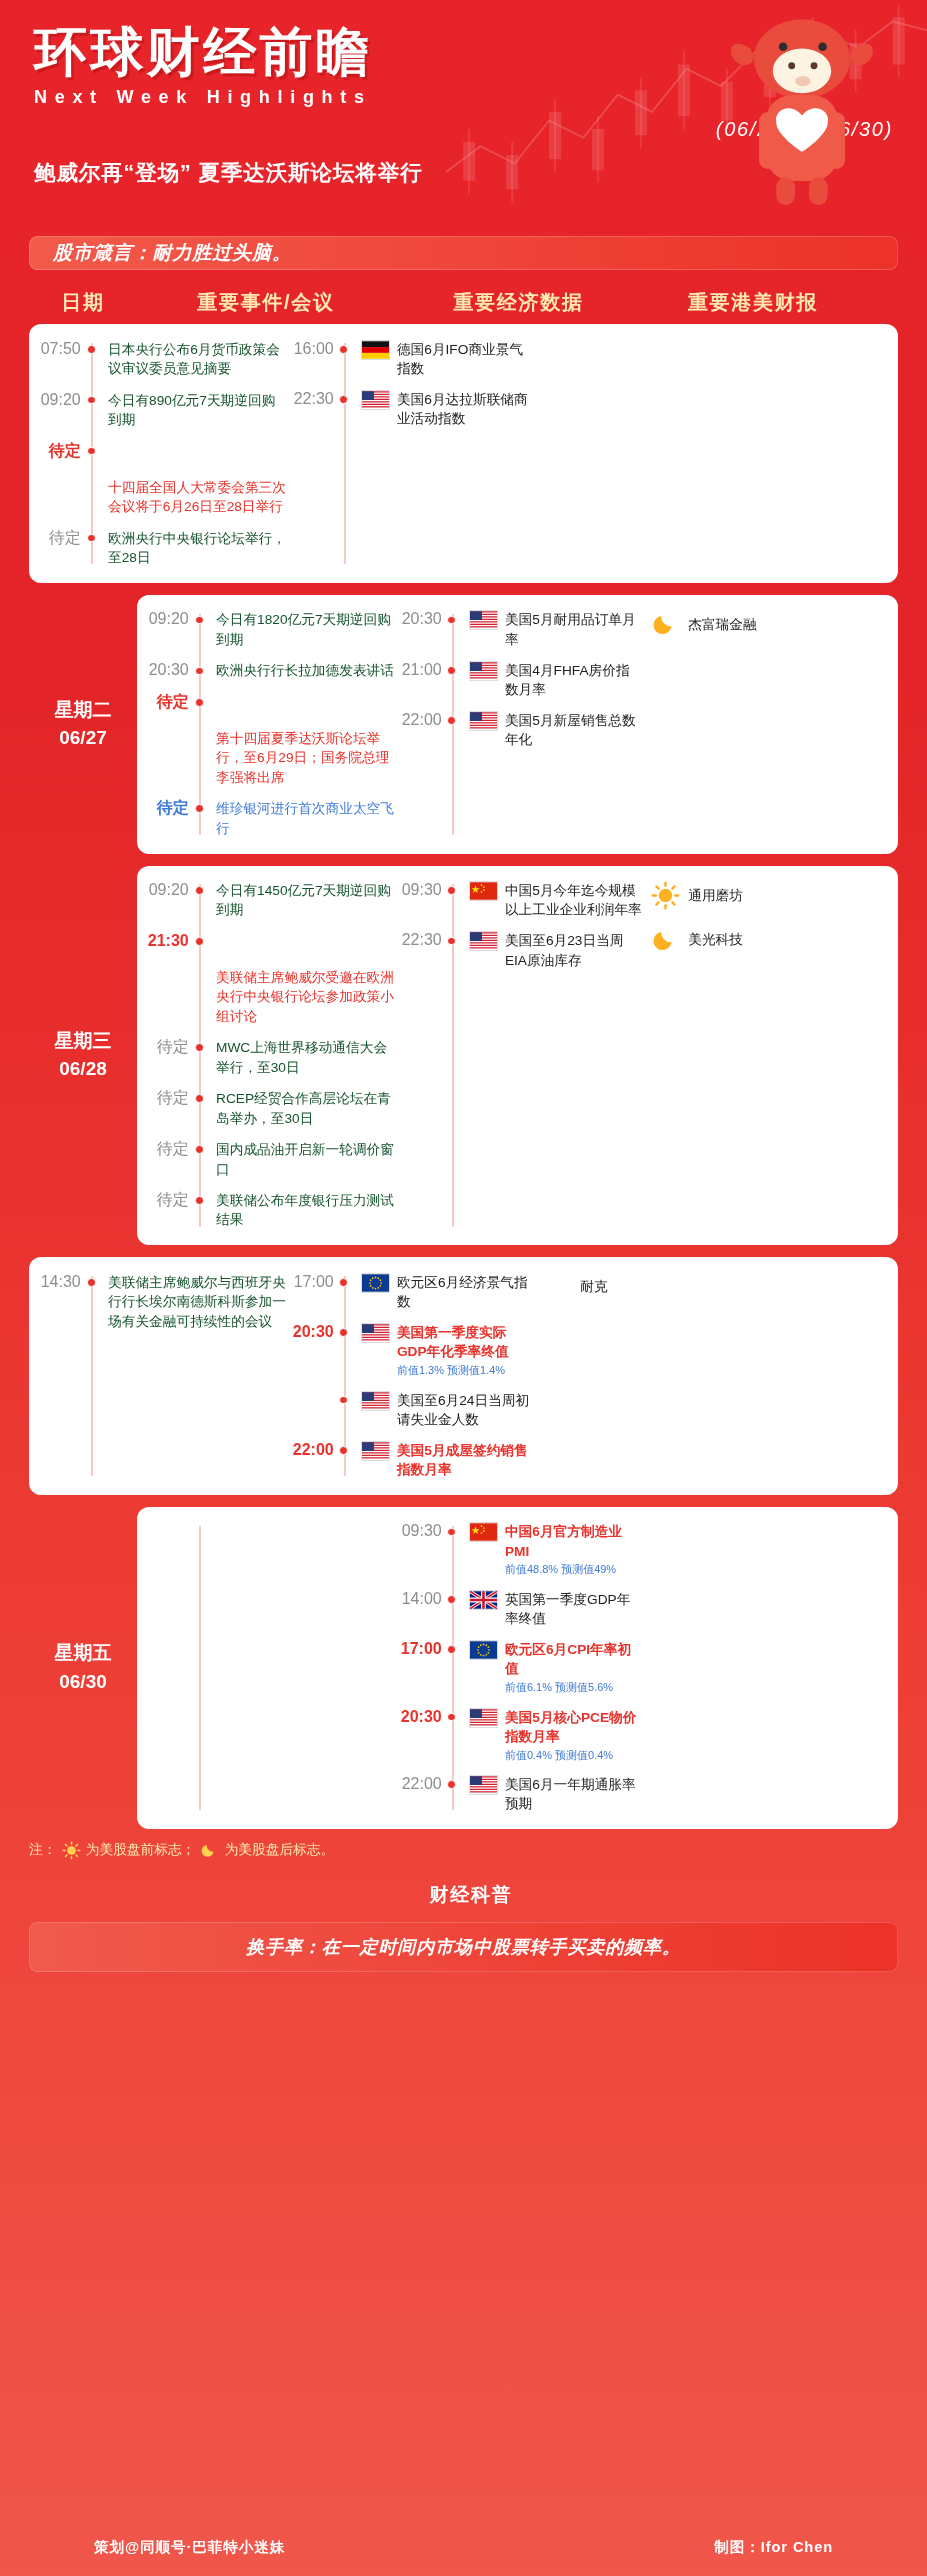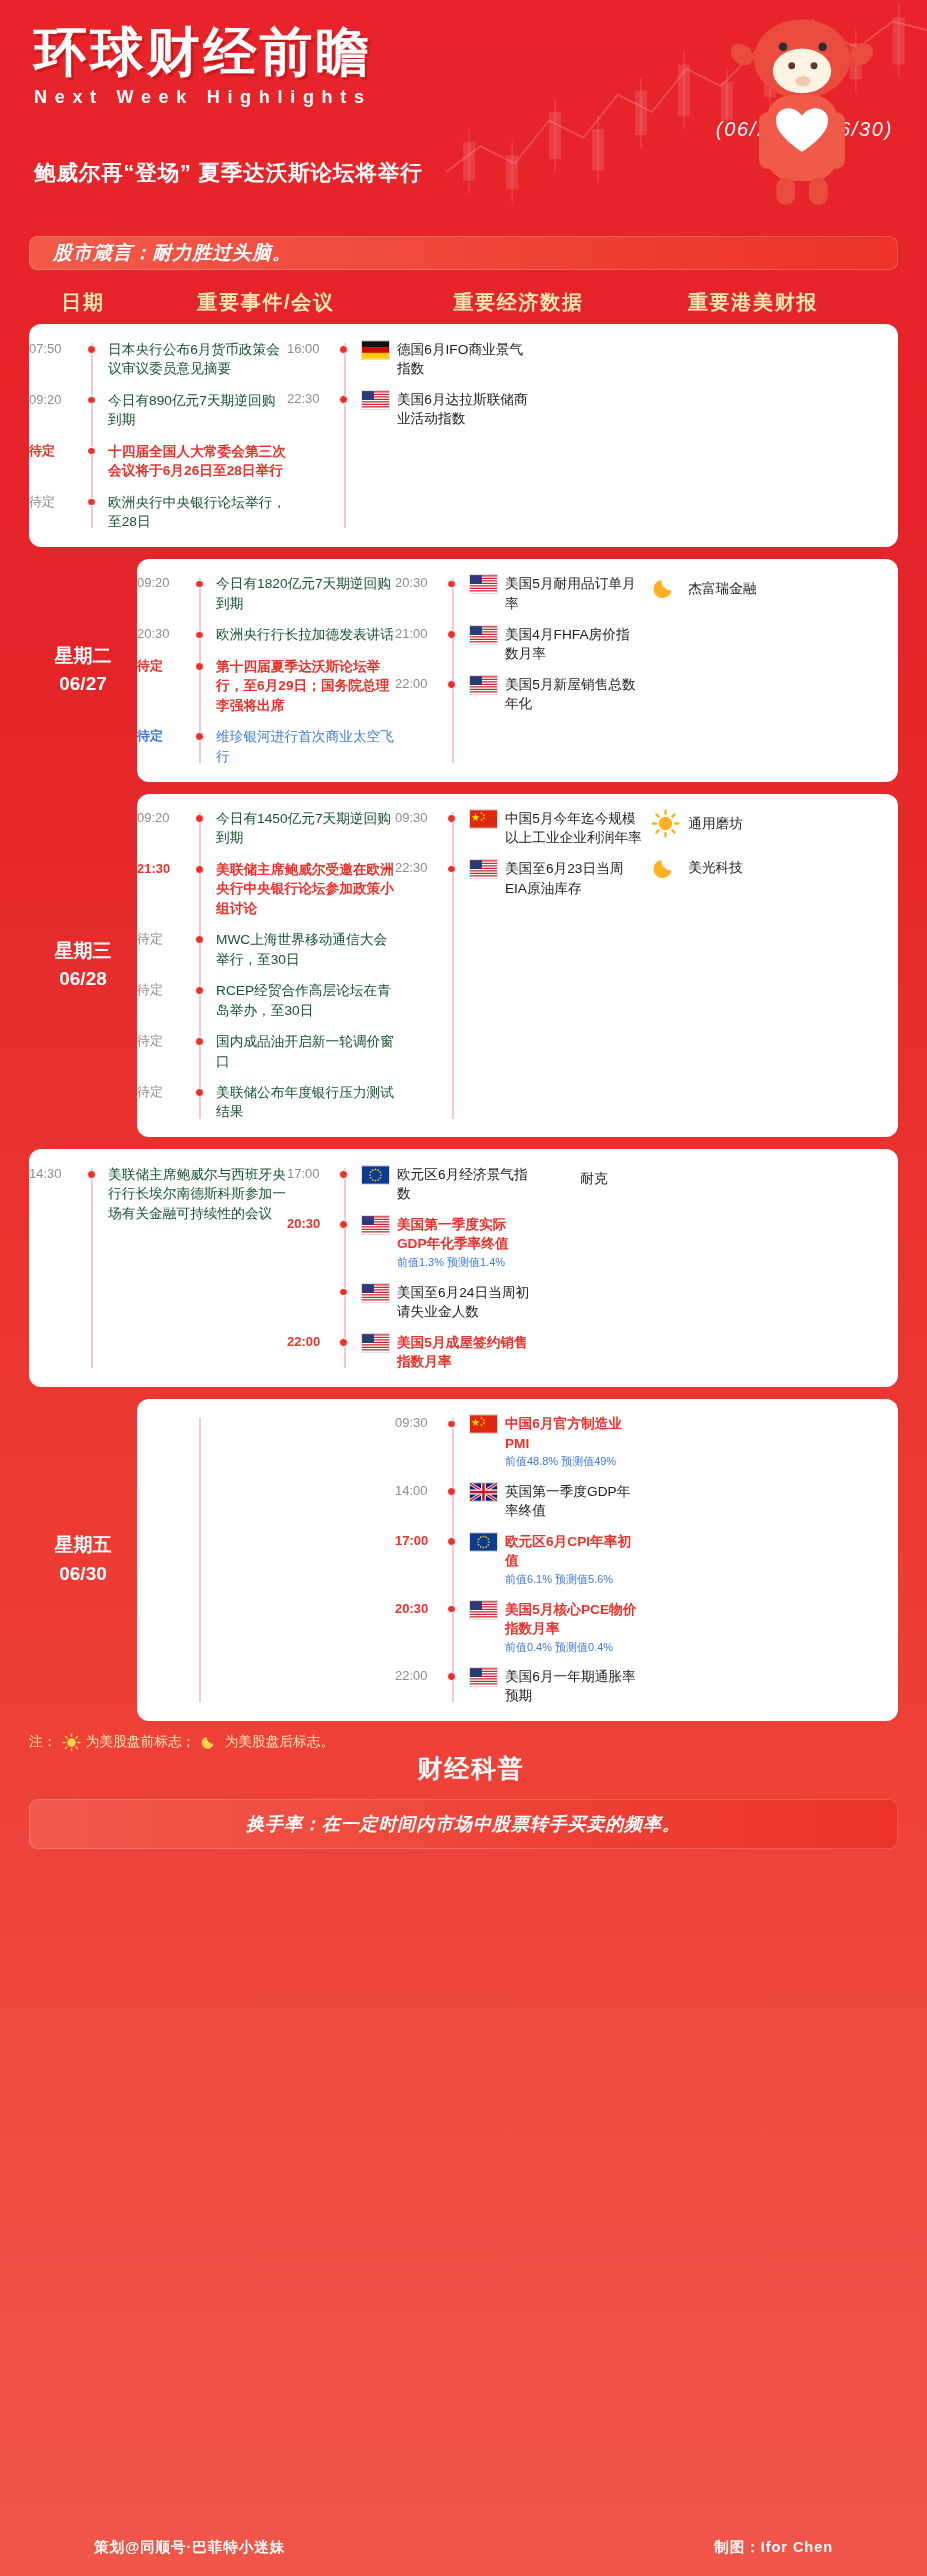--- a/index.html
+++ b/index.html
@@ -124,23 +124,23 @@
 
   .item {
     display: flex;
     margin-bottom: 12px;
     position: relative;
   }
   .item:last-child { margin-bottom: 0; }
   .time {
     width: 62px;
     flex: 0 0 62px;
-    text-align: left;
+    text-align: right;
     padding-right: 10.3px;
-    font-size: 13px;
+    font-size: 16px;
     color: #333;
     line-height: 17px;
     font-weight: bold;
   }
   .time.red { color: #e8322b; }
   .time.blue { color: #3f7ad6; }
   .time.grey { color: #8d8d8d; font-weight: normal;}
   .econ .time { width: 57px; flex: 0 0 57px; }
   .dot {
     position: absolute;
@@ -151,21 +151,21 @@
     border: 1.7px solid #fff;
   }
   .econ .dot { left: 52px; }
   .body {
     padding-left: 17px;
     font-size: 13.7px;
     line-height: 1.42;
     color: #14532d;
     flex: 1;
   }
-  .body.red { color: #e8322b; font-weight: bold; }
+  .body.red { color: #e8322b; font-weight: normal; margin-top: 36px; }
   .body.blue { color: #3f7ad6; }
   .sub {
     display: block;
     font-size: 11px;
     margin-top: 1.7px;
     font-weight: normal;
   }
   .sub.blue { color: #3f7ad6; }
   .flag {
     width: 29px; height: 20px;
@@ -189,22 +189,23 @@
   
   .footnote {
     margin: 5.2px 29px 0 29px;
     font-size: 13.7px;
     color: #ffe9b0;
     display: flex; align-items: center;
     gap: 5.2px;
   }
   .sec-title {
     text-align: center;
-    font-size: 25px; font-weight: bold;
+    font-size: 19px; font-weight: bold;
     letter-spacing: 1.7px;
+    margin-top: 22px;
     padding-left: 15px;
   }
   .sec-bar {
     margin: 13.7px 29px 0 29px;
     height: 50px;
     border-radius: 8.6px;
     background: linear-gradient(90deg, #f05a4c 0%, #ee4136 60%, #ec3229 100%);
     box-shadow: inset 0 0 0 0.9px rgba(255,255,255,.18);
     display: flex; align-items: center; justify-content: center;
     font-size: 18px; font-weight: bold; font-style: italic;

